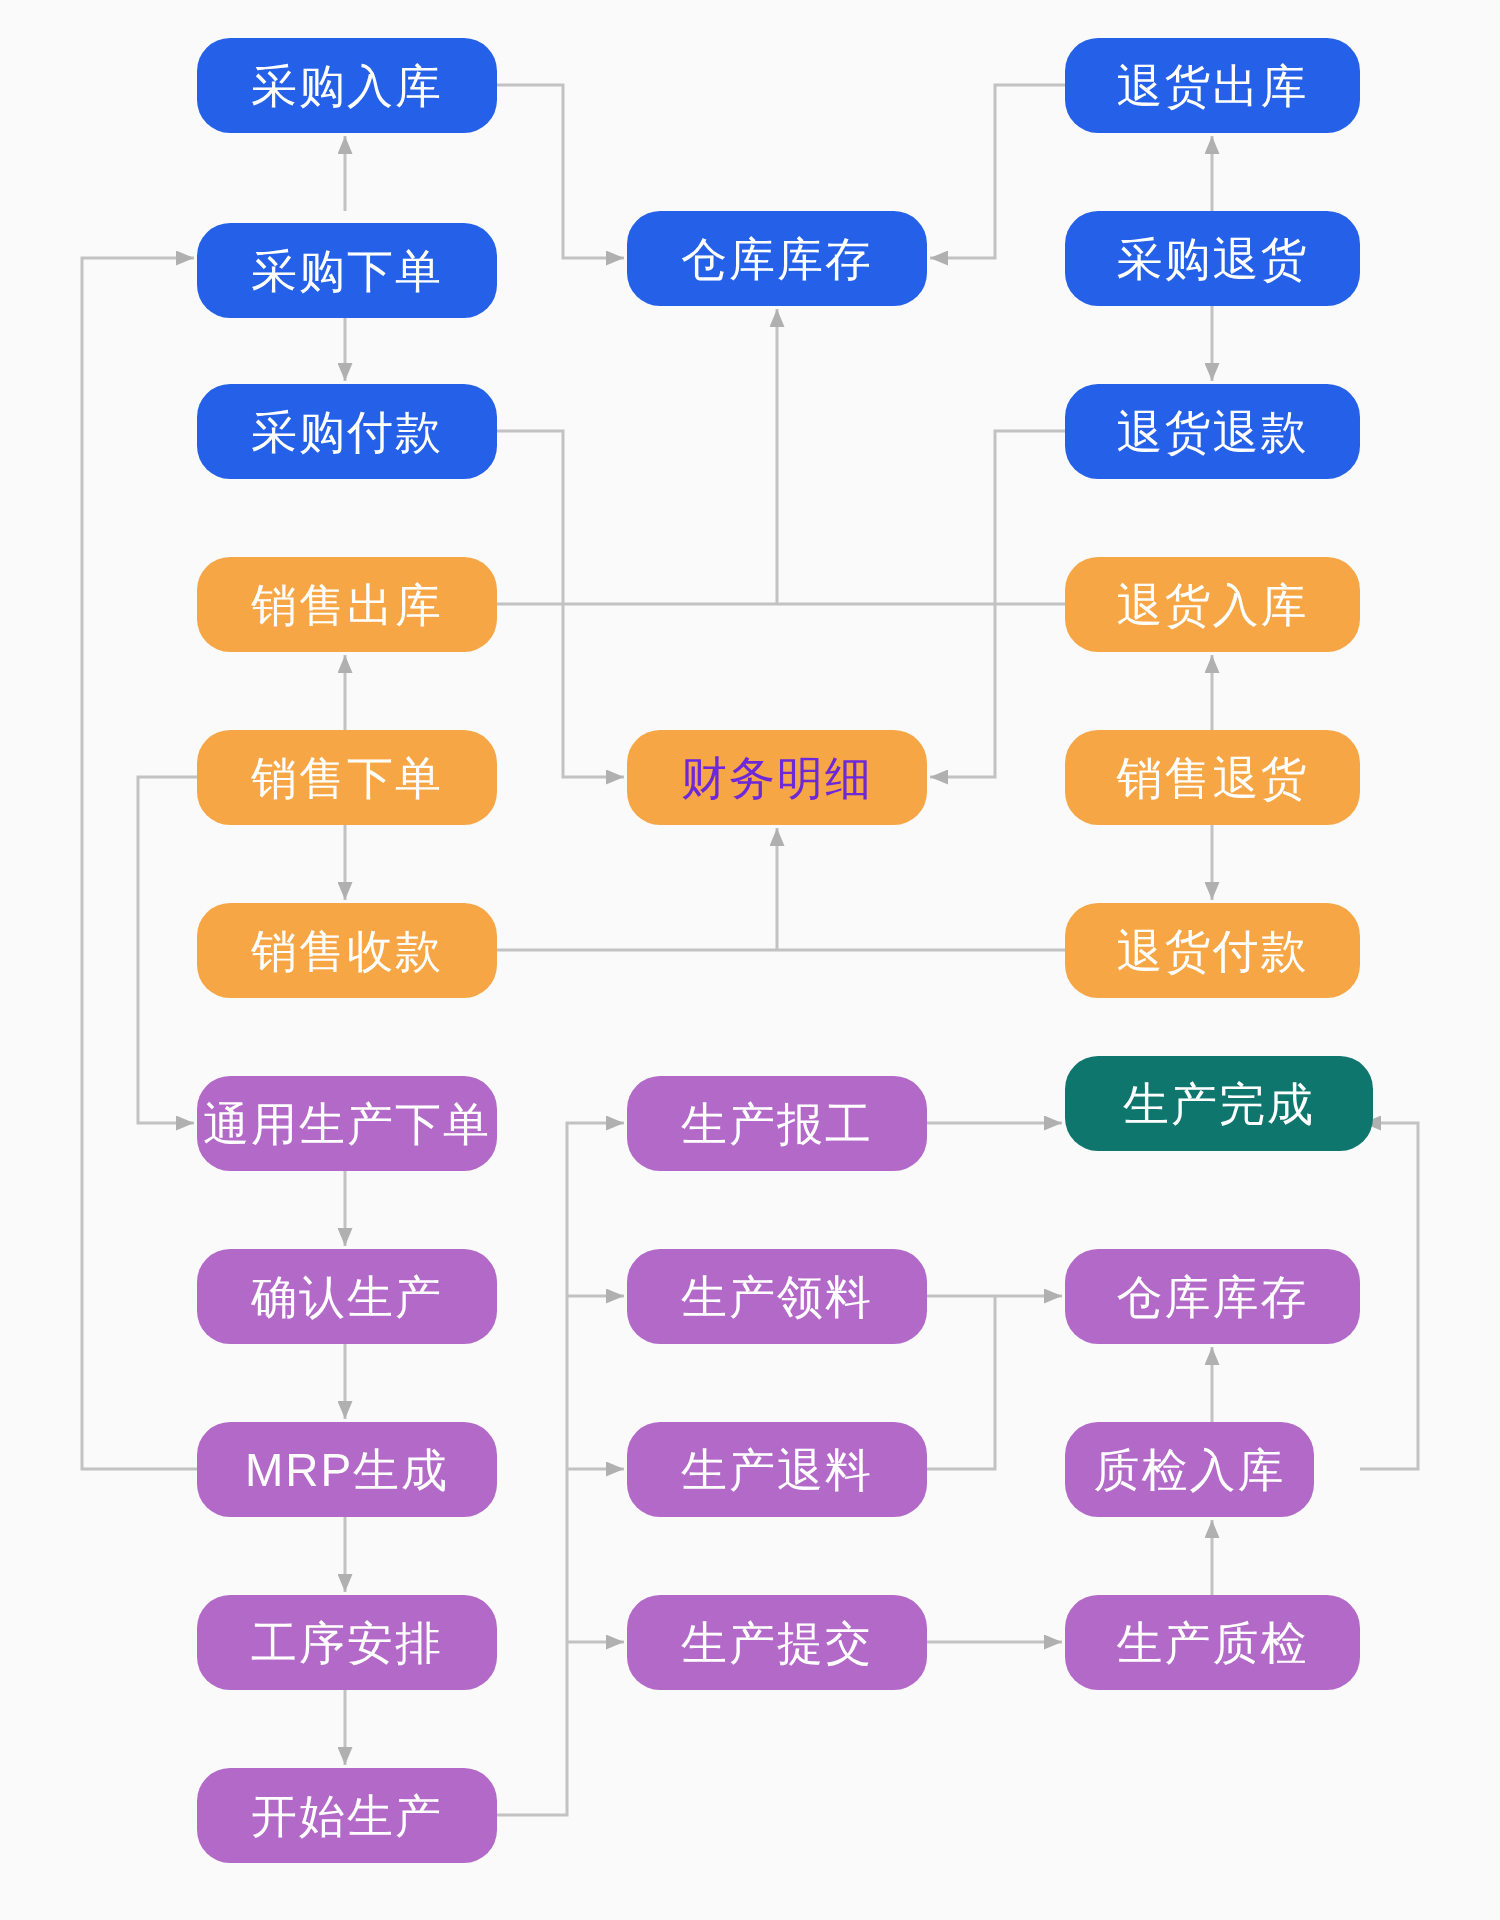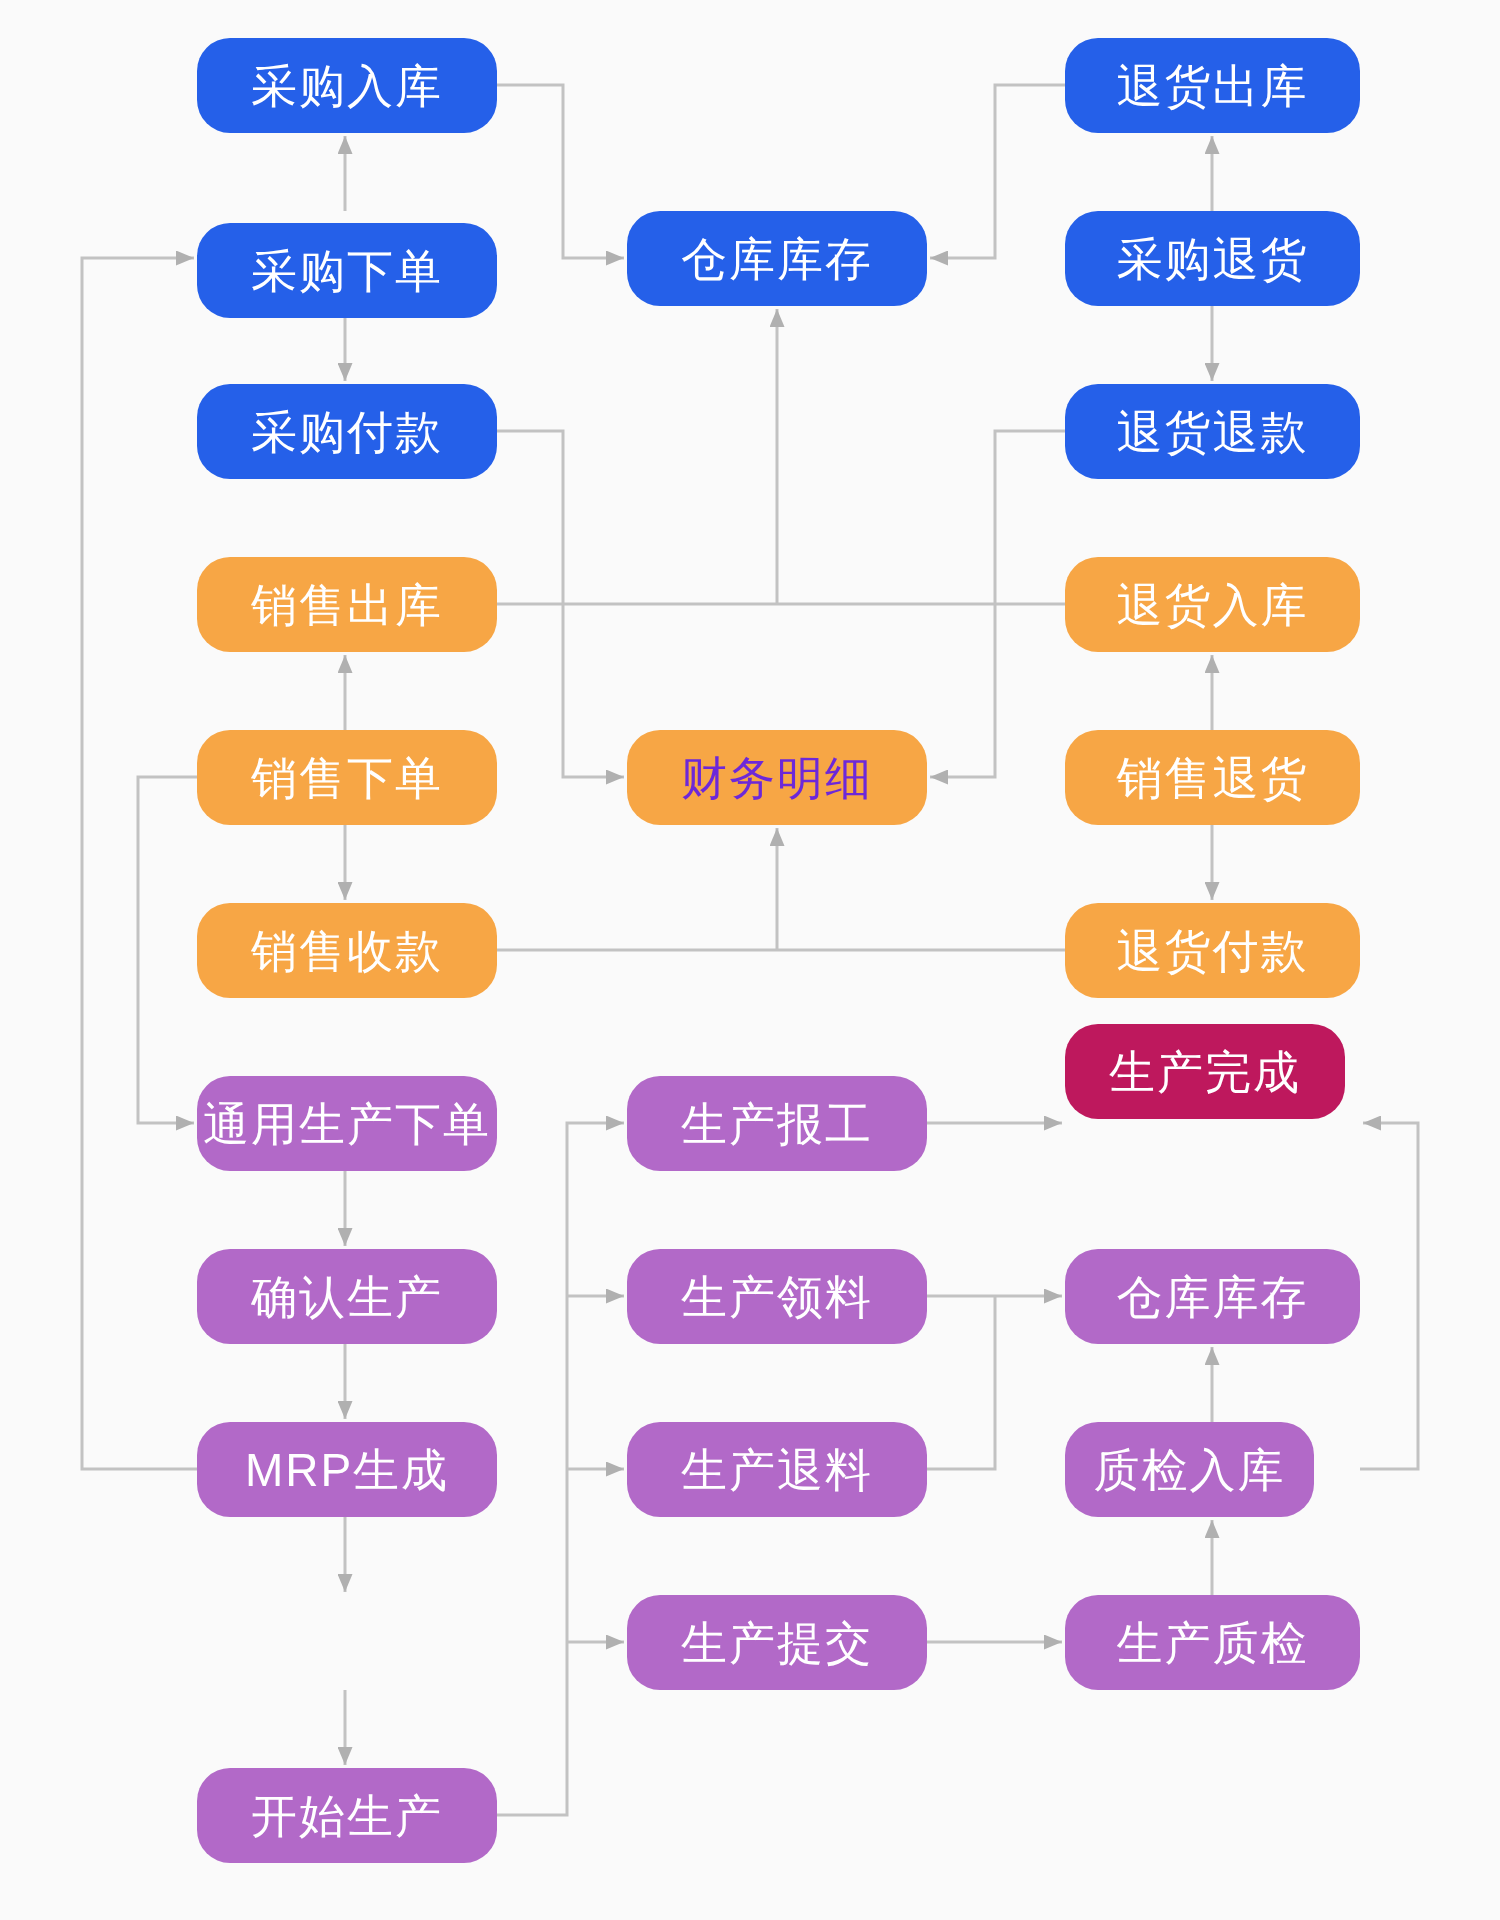--- a/index.html
+++ b/index.html
@@ -129,41 +129,44 @@
     </div>
     <div class="node" style="left: 1065px; top: 903px; width: 295px; height: 95px; background: rgb(247, 166, 69);">
       <span style="color: rgb(255, 255, 255);">退货付款</span>
     </div>
     <div class="node" style="left: 197px; top: 1076px; width: 300px; height: 95px; background: rgb(178, 105, 200);">
       <span style="color: rgb(255, 255, 255);">通用生产下单</span>
     </div>
     <div class="node" style="left: 627px; top: 1076px; width: 300px; height: 95px; background: rgb(178, 105, 200);">
       <span style="color: rgb(255, 255, 255);">生产报工</span>
     </div>
-    <div class="node" style="left: 1065px; top: 1024px; width: 280px; height: 95px; background: #be185d;">
+    <div class="node" style="left: 1065px; top: 1056px; width: 308px; height: 95px; background: #0f766e;">
       <span style="color: rgb(255, 255, 255);">生产完成</span>
     </div>
     <div class="node" style="left: 197px; top: 1249px; width: 300px; height: 95px; background: rgb(178, 105, 200);">
       <span style="color: rgb(255, 255, 255);">确认生产</span>
     </div>
     <div class="node" style="left: 627px; top: 1249px; width: 300px; height: 95px; background: rgb(178, 105, 200);">
       <span style="color: rgb(255, 255, 255);">生产领料</span>
     </div>
     <div class="node" style="left: 1065px; top: 1249px; width: 295px; height: 95px; background: rgb(178, 105, 200);">
       <span style="color: rgb(255, 255, 255);">仓库库存</span>
     </div>
     <div class="node" style="left: 197px; top: 1422px; width: 300px; height: 95px; background: rgb(178, 105, 200);">
       <span style="color: rgb(255, 255, 255);">MRP生成</span>
     </div>
     <div class="node" style="left: 627px; top: 1422px; width: 300px; height: 95px; background: rgb(178, 105, 200);">
       <span style="color: rgb(255, 255, 255);">生产退料</span>
     </div>
     <div class="node" style="left: 1065px; top: 1422px; width: 249px; height: 95px; background: rgb(178, 105, 200);">
       <span style="color: rgb(255, 255, 255);">质检入库</span>
     </div>
+    <div class="node" style="left: 197px; top: 1595px; width: 300px; height: 95px; background: rgb(178, 105, 200);">
+      <span style="color: rgb(255, 255, 255);">工序安排</span>
+    </div>
     <div class="node" style="left: 627px; top: 1595px; width: 300px; height: 95px; background: rgb(178, 105, 200);">
       <span style="color: rgb(255, 255, 255);">生产提交</span>
     </div>
     <div class="node" style="left: 1065px; top: 1595px; width: 295px; height: 95px; background: rgb(178, 105, 200);">
       <span style="color: rgb(255, 255, 255);">生产质检</span>
     </div>
     <div class="node" style="left: 197px; top: 1768px; width: 300px; height: 95px; background: rgb(178, 105, 200);">
       <span style="color: rgb(255, 255, 255);">开始生产</span>
     </div>
   </div>

